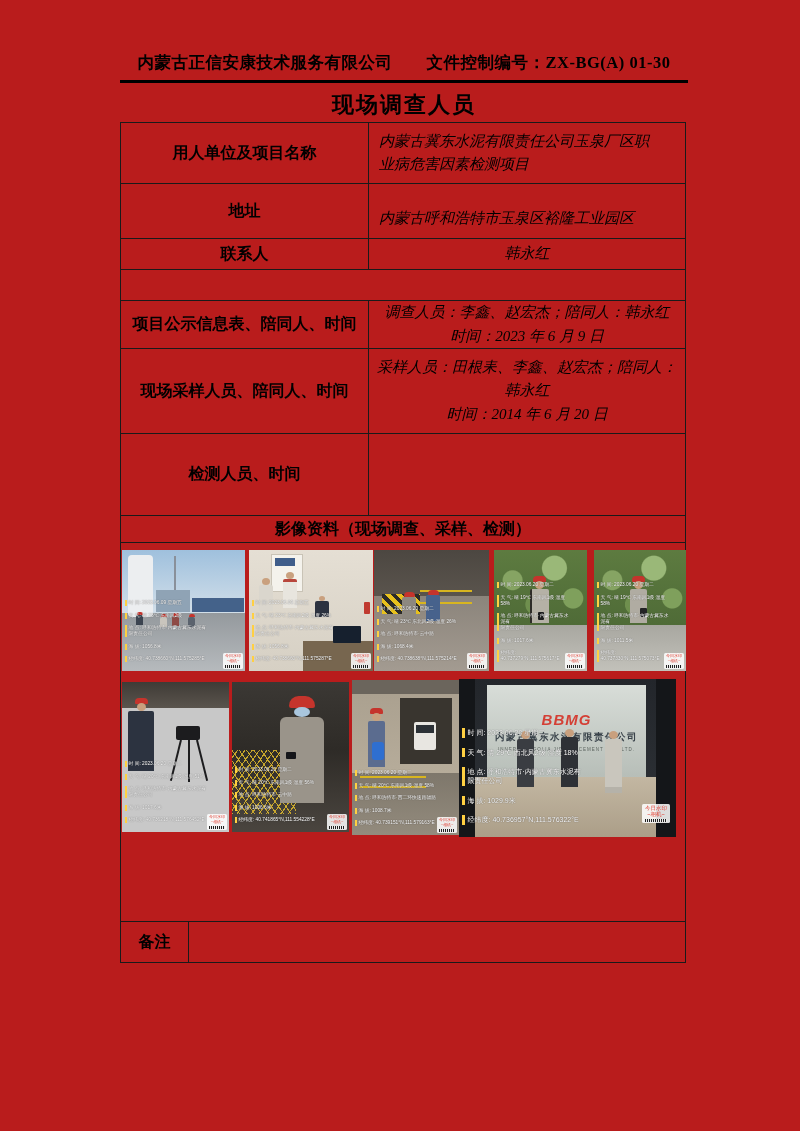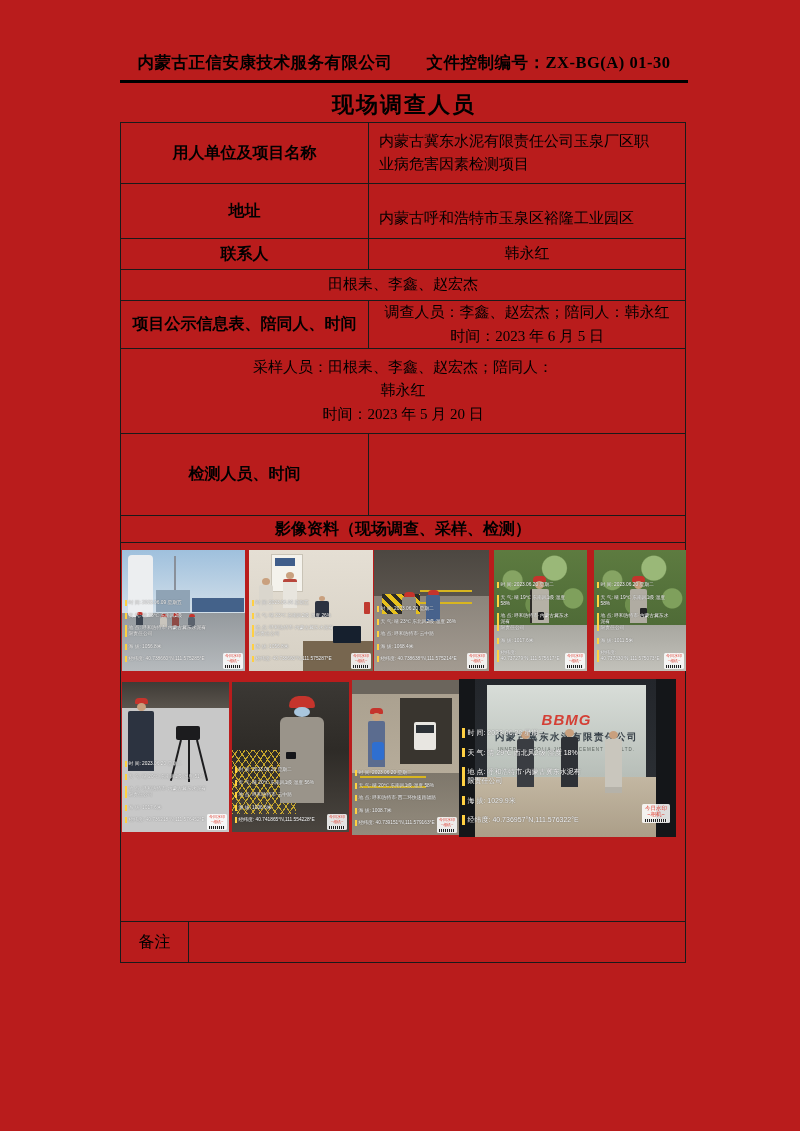--- a/index.html
+++ b/index.html
@@ -11,25 +11,25 @@
   .hdr{position:absolute;left:120px;top:52px;width:568px;text-align:center;
        font-weight:bold;font-size:16.5px;letter-spacing:.5px;}
   .hdr .gap{display:inline-block;width:34px;}
   .hdr-rule{position:absolute;left:120px;top:80px;width:568px;height:2.5px;background:#000;}
   .title{position:absolute;left:120px;top:90px;width:568px;text-align:center;
          font-weight:bold;font-size:22px;letter-spacing:2px;}
 
   
   .tbl{position:absolute;left:120px;top:122px;width:566px;border:1px solid #1a1a1a;box-sizing:border-box;}
   .trow{display:flex;border-bottom:1px solid #1a1a1a;box-sizing:border-box;}
-  .trow:last-child{border-bottom:none;}
+  .trow:last-child{border-bottom:none;font-weight:bold;}
   .cl{width:248px;flex:0 0 248px;border-right:1px solid #1a1a1a;box-sizing:border-box;
       display:flex;align-items:center;justify-content:center;font-weight:bold;font-size:16px;text-align:center;}
   .cv{flex:1;display:flex;align-items:center;justify-content:center;
-      font-size:15px;text-align:center;line-height:1.55;padding:2px 6px;box-sizing:border-box;}
+      font-size:15px;text-align:center;line-height:1.55;padding:2px 6px;box-sizing:border-box;font-style:italic;}
   .cv.left{justify-content:flex-start;text-align:left;padding-left:10px;}
   .full{flex:1;display:flex;align-items:center;justify-content:center;
         font-weight:bold;font-size:16px;}
   .remark-l{width:68px;flex:0 0 68px;border-right:1px solid #1a1a1a;box-sizing:border-box;
       display:flex;align-items:center;justify-content:center;font-size:16px;}
   .remark-v{flex:1;}
 
   
   .photos-area{position:relative;flex:1;height:379px;}
   .ph{position:absolute;overflow:hidden;background:#c8c8c8;}
@@ -103,31 +103,31 @@
     </div>
     <div class="trow" style="height:55px">
       <div class="cl">地址</div>
       <div class="cv left pre" style="align-items:flex-end;padding-bottom:8px">内蒙古呼和浩特市玉泉区裕隆工业园区</div>
     </div>
     <div class="trow" style="height:31px">
       <div class="cl">联系人</div>
       <div class="cv pre">韩永红</div>
     </div>
     <div class="trow" style="height:31px">
-      <div class="cv pre">田根耒、李鑫、赵宏杰</div>
     </div>
     <div class="trow" style="height:48px">
       <div class="cl">项目公示信息表、陪同人、时间</div>
       <div class="cv pre">调查人员：李鑫、赵宏杰；陪同人：韩永红
-时间：2023 年 6 月 5 日</div>
+时间：2023 年 6 月 9 日</div>
     </div>
     <div class="trow" style="height:85px">
+      <div class="cl">现场采样人员、陪同人、时间</div>
       <div class="cv pre">采样人员：田根耒、李鑫、赵宏杰；陪同人：
 韩永红
-时间：2023 年 5 月 20 日</div>
+时间：2014 年 6 月 20 日</div>
     </div>
     <div class="trow" style="height:82px">
       <div class="cl">检测人员、时间</div>
     </div>
 
     <div class="trow" style="height:27px">
       <div class="full">影像资料（现场调查、采样、检测）</div>
     </div>
 
     <div class="trow" style="height:379px">

